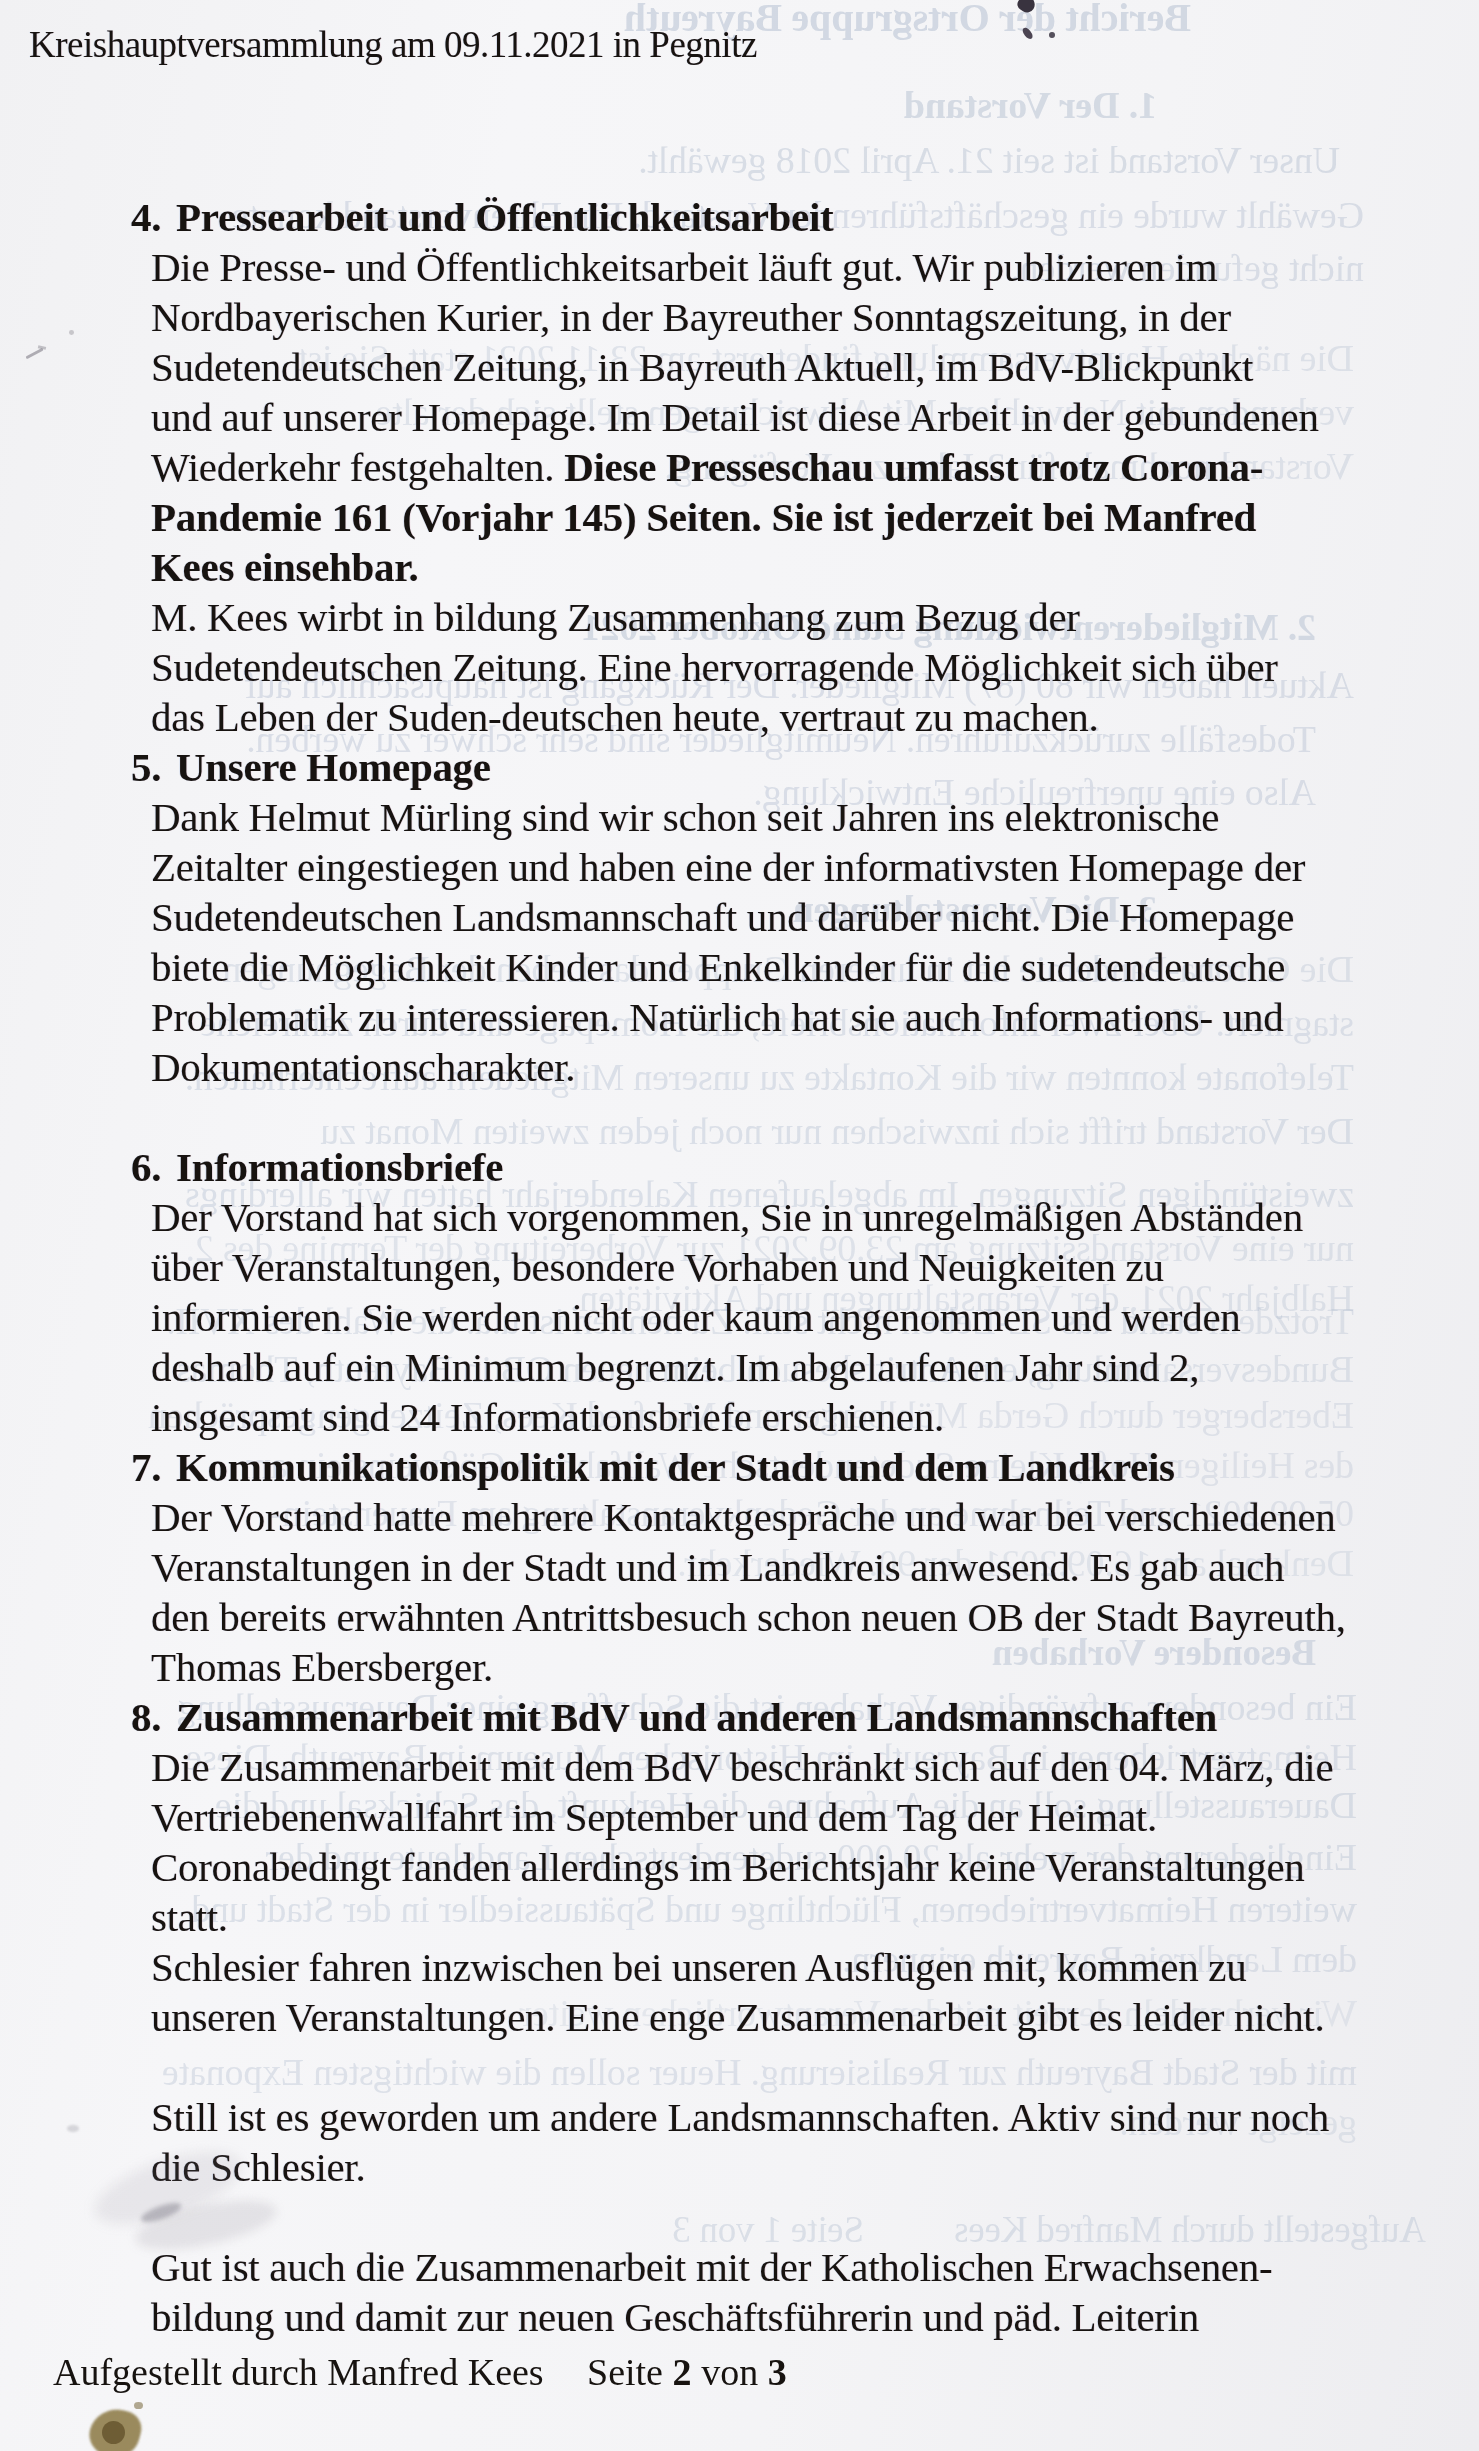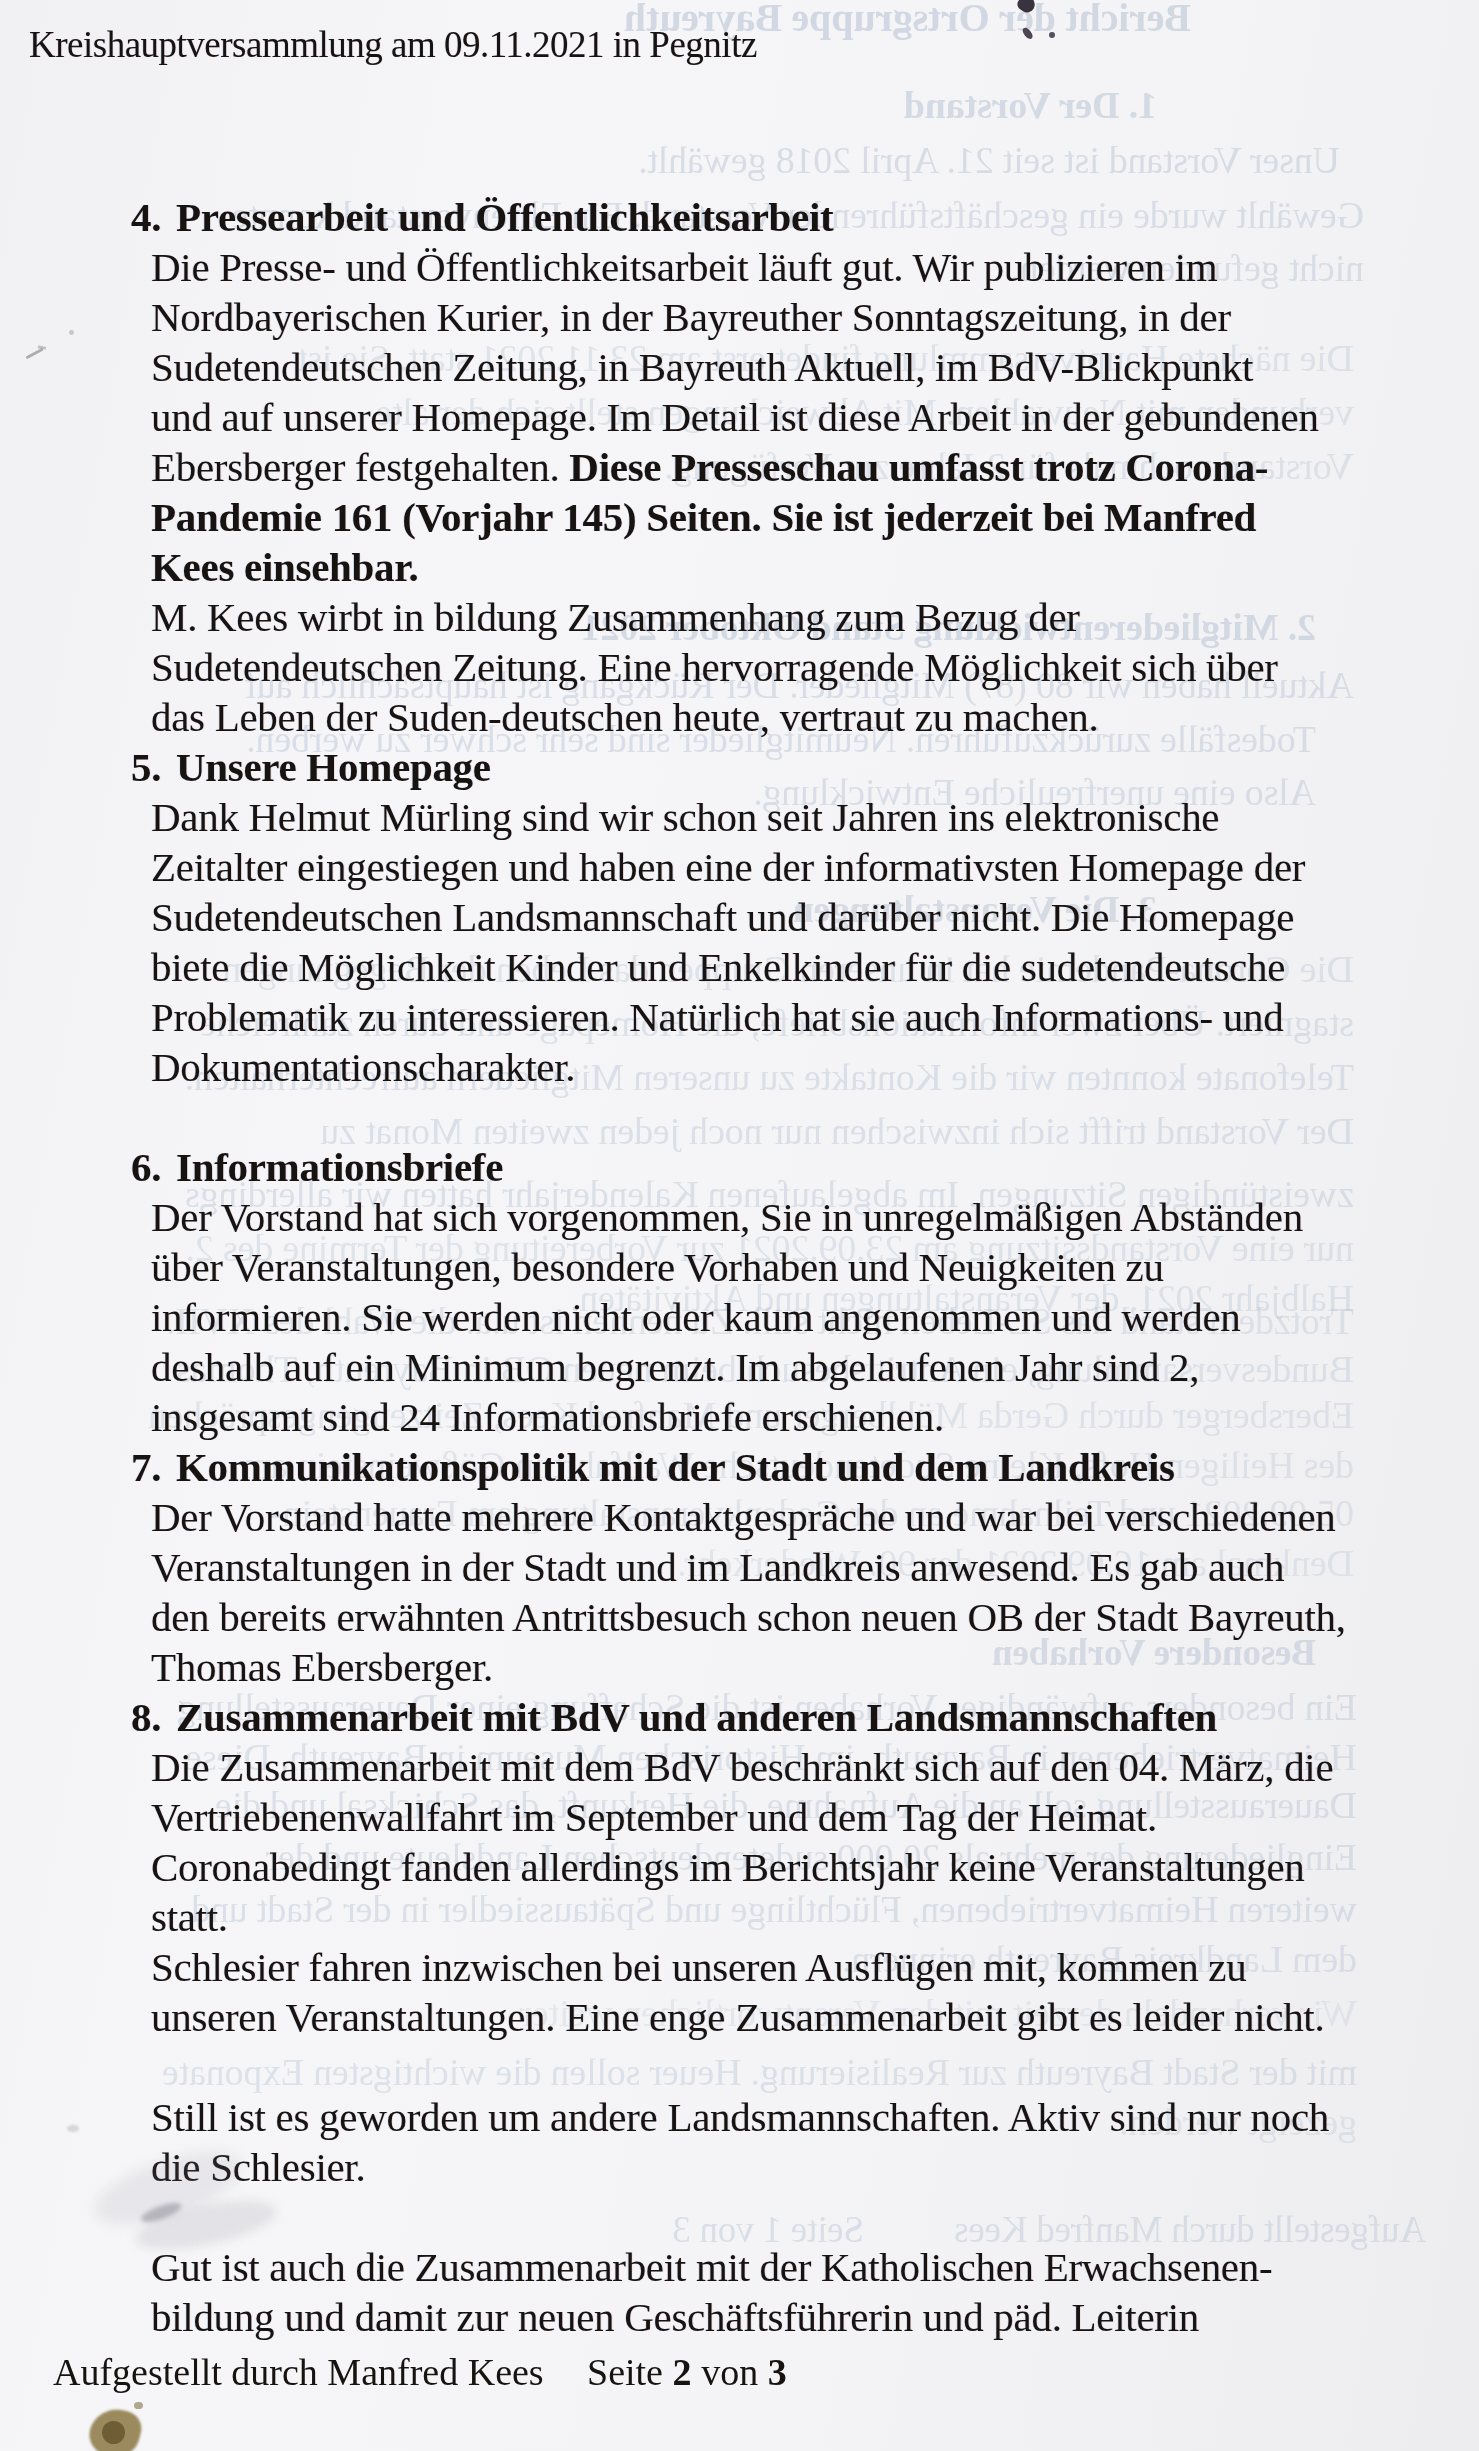--- a/index.html
+++ b/index.html
@@ -115,21 +115,21 @@
 
   <div class="doc-header">Kreishauptversammlung am 09.11.2021 in Pegnitz</div>
 
   <div class="content" id="sections">
       <div class="section">
         <div class="sec-head"><span class="num">4.</span><span class="title">Pressearbeit und Öffentlichkeitsarbeit</span></div>
         <div class="line"><span>Die Presse- und Öffentlichkeitsarbeit läuft gut. Wir publizieren im</span></div>
         <div class="line"><span>Nordbayerischen Kurier, in der Bayreuther Sonntagszeitung, in der</span></div>
         <div class="line"><span>Sudetendeutschen Zeitung, in Bayreuth Aktuell, im BdV-Blickpunkt</span></div>
         <div class="line"><span>und auf unserer Homepage. Im Detail ist diese Arbeit in der gebundenen</span></div>
-        <div class="line"><span>Ebersberger festgehalten. </span><span class="b">Diese Presseschau umfasst trotz Corona-</span></div>
+        <div class="line"><span>Wiederkehr festgehalten. </span><span class="b">Diese Presseschau umfasst trotz Corona-</span></div>
         <div class="line"><span class="b">Pandemie 161 (Vorjahr 145) Seiten. Sie ist jederzeit bei Manfred</span></div>
         <div class="line"><span class="b">Kees einsehbar.</span></div>
         <div class="line"><span>M. Kees wirbt in bildung Zusammenhang zum Bezug der</span></div>
         <div class="line"><span>Sudetendeutschen Zeitung. Eine hervorragende Möglichkeit sich über</span></div>
         <div class="line"><span>das Leben der Suden-deutschen heute, vertraut zu machen.</span></div>
       </div>
       <div class="section">
         <div class="sec-head"><span class="num">5.</span><span class="title">Unsere Homepage</span></div>
         <div class="line"><span>Dank Helmut Mürling sind wir schon seit Jahren ins elektronische</span></div>
         <div class="line"><span>Zeitalter eingestiegen und haben eine der informativsten Homepage der</span></div>

